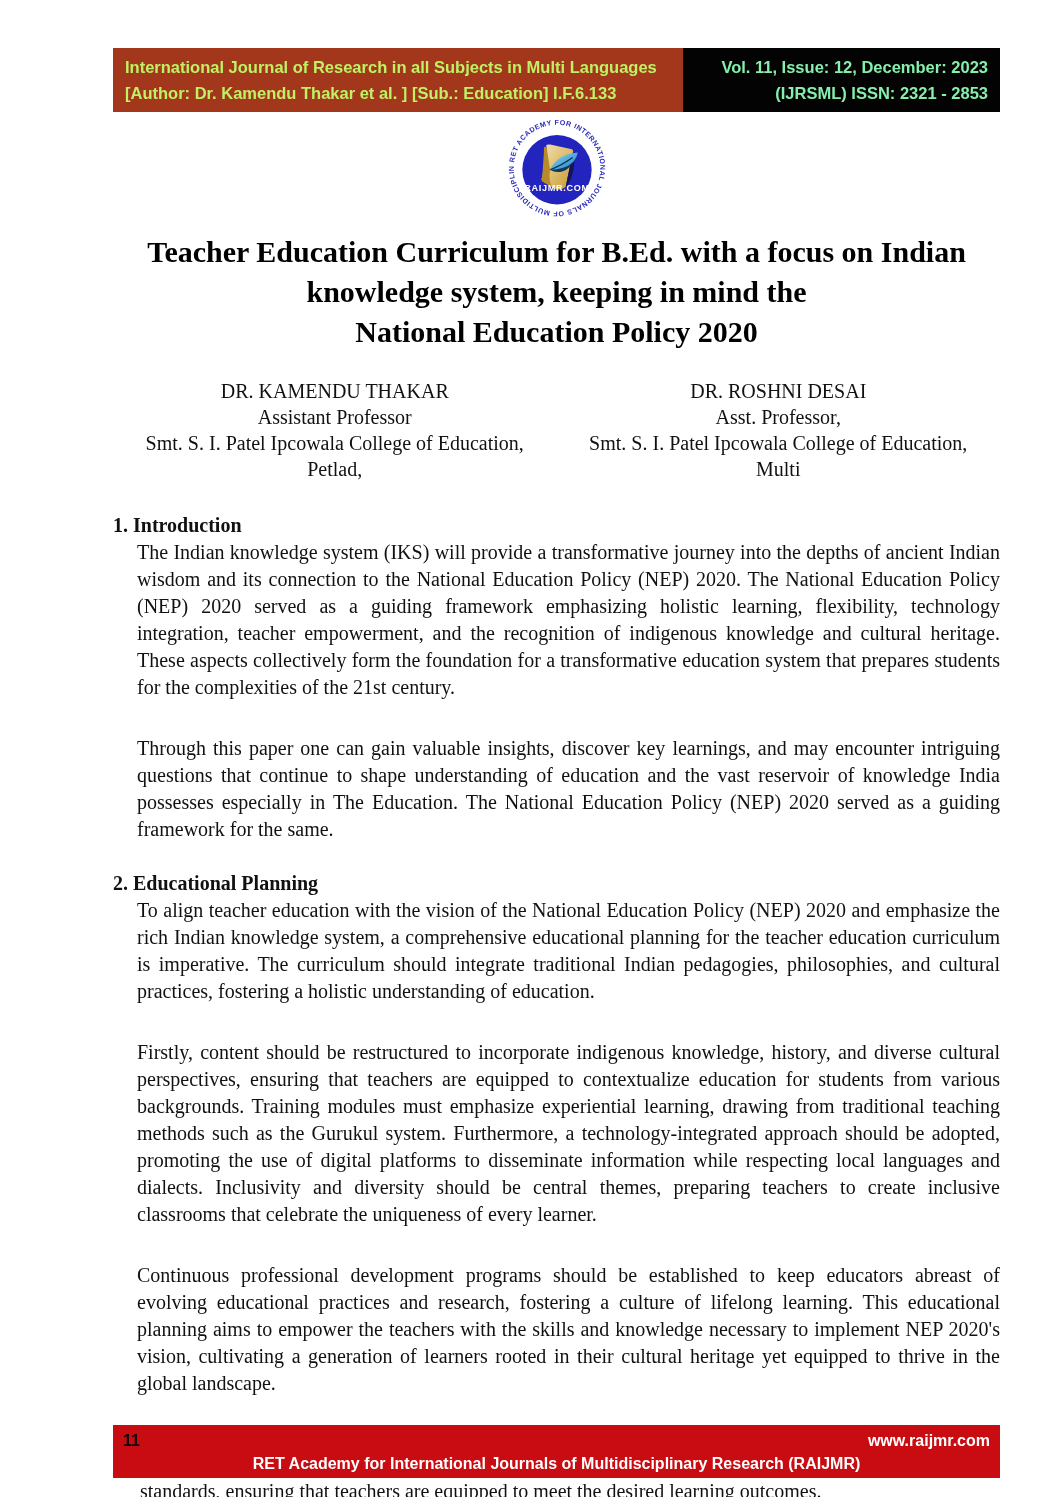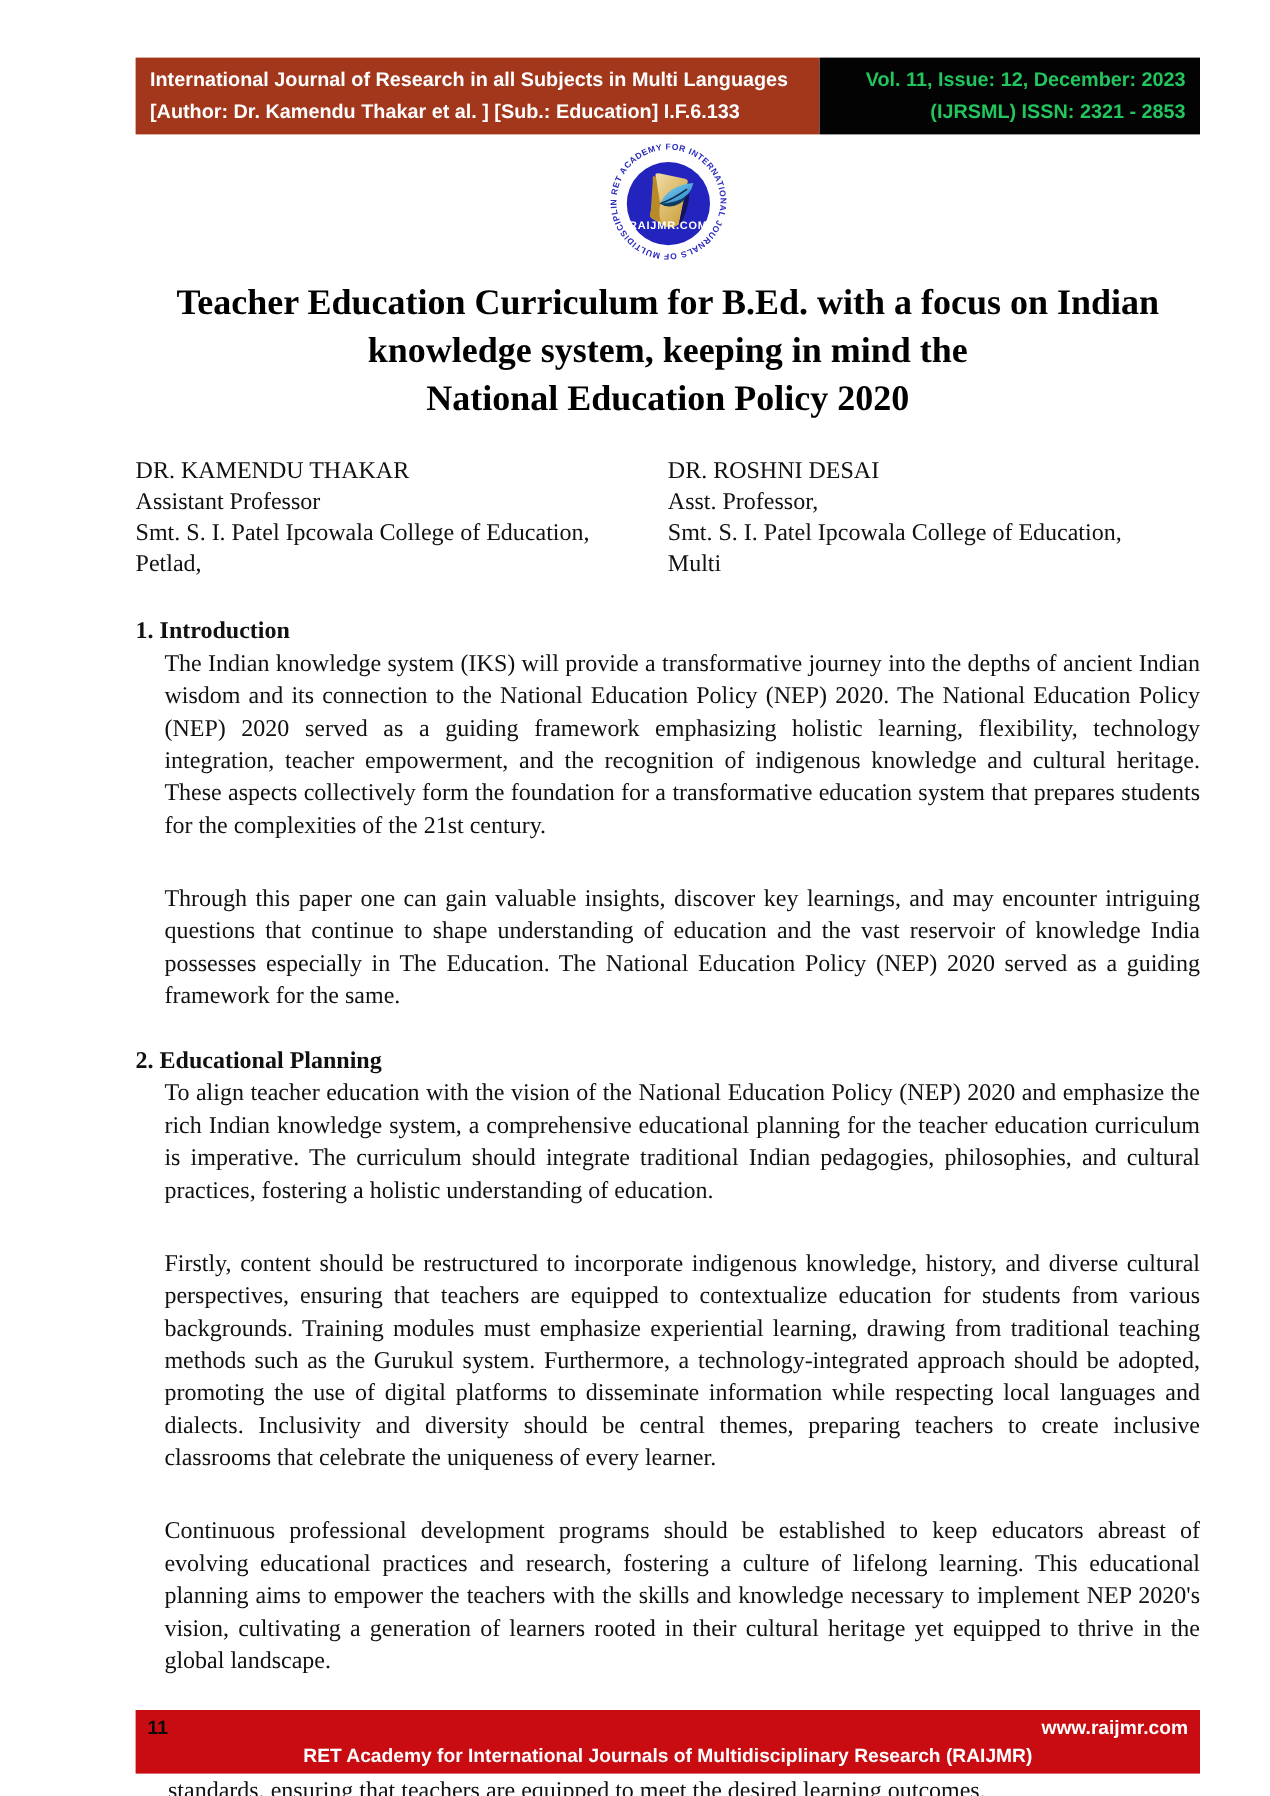--- a/index.html
+++ b/index.html
@@ -24,28 +24,28 @@
   .header {
     display: flex;
     width: 887px;
     font-family: "Liberation Sans", sans-serif;
     font-weight: bold;
     font-size: 16.5px;
     line-height: 26px;
   }
   .header-left {
     background: #A2371C;
-    color: #ffffff;
+    color: #bef264;
     width: 570px;
     box-sizing: border-box;
     padding: 6px 12px;
   }
   .header-right {
     background: #030303;
-    color: #22c55e;
+    color: #86efac;
     width: 317px;
     box-sizing: border-box;
     padding: 6px 12px;
     text-align: right;
   }
   
   .logo-wrap {
     width: 104px;
     margin: 4px auto 0 auto;
   }
@@ -60,21 +60,21 @@
   }
   
   .authors {
     display: flex;
     margin-top: 26px;
     font-size: 20px;
     line-height: 26px;
   }
   .author-block {
     width: 50%;
-    text-align: left;
+    text-align: center;
   }
   
   .section-heading {
     margin-top: 27px;
     font-weight: bold;
     font-size: 20px;
     line-height: 27px;
   }
   .section-heading.first {
     margin-top: 30px;

